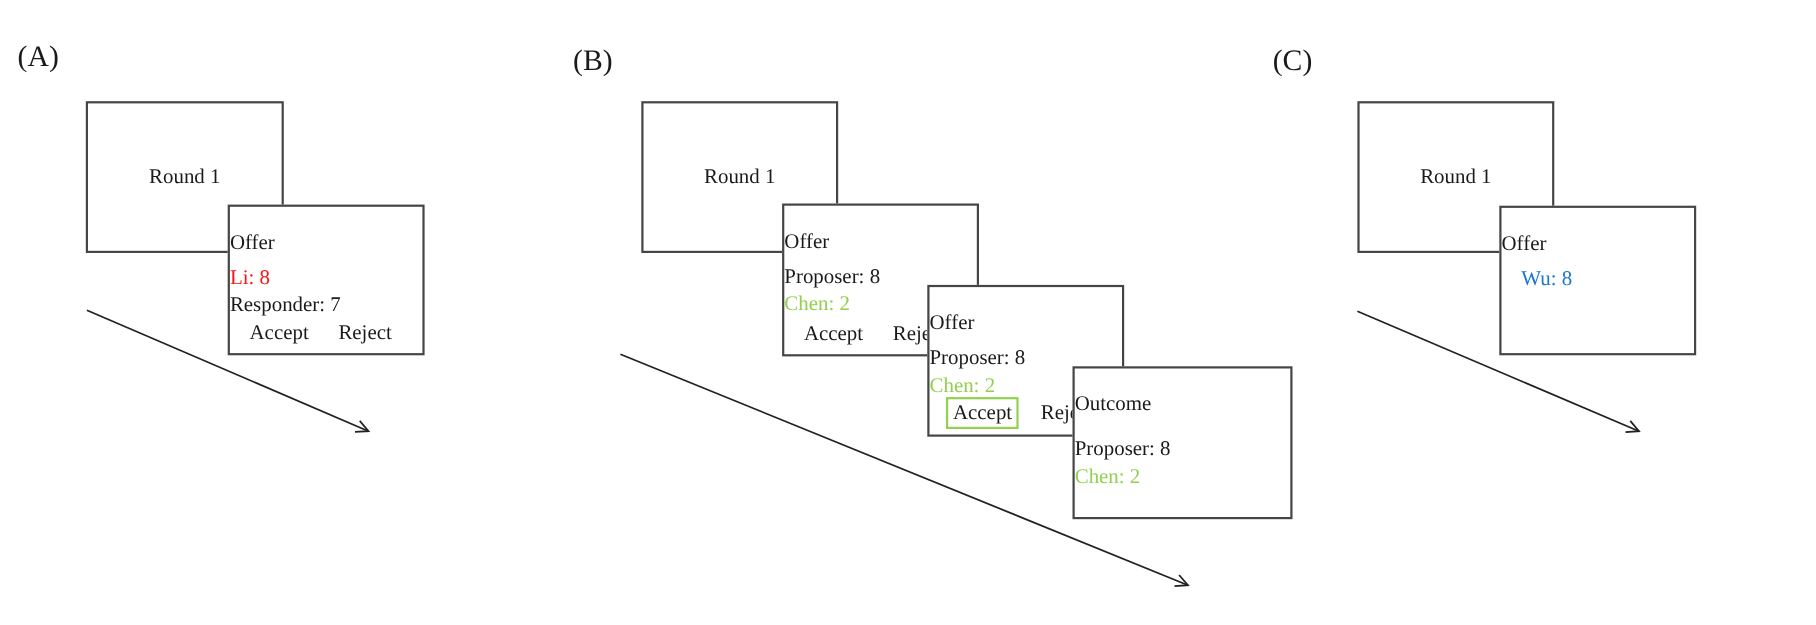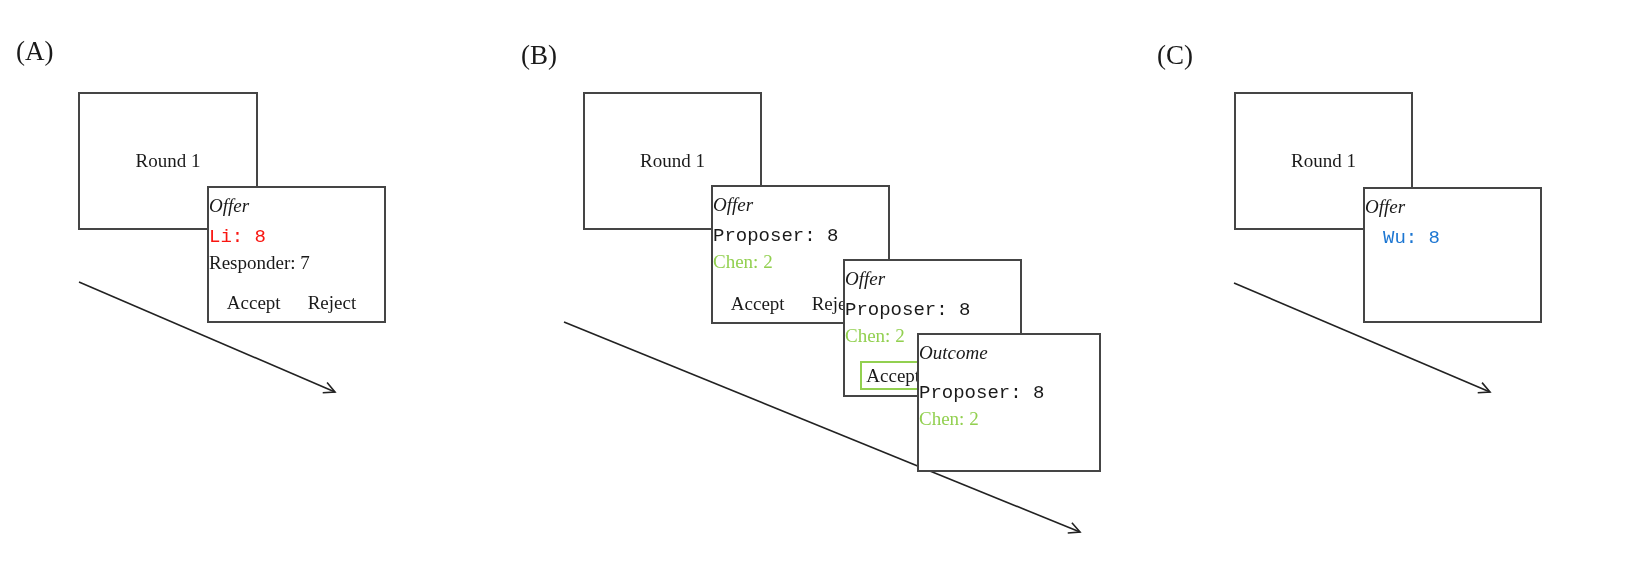--- a/index.html
+++ b/index.html
@@ -40,23 +40,23 @@
     border: 2px solid var(--box_border);
     box-sizing: border-box;
     text-align: left;
     font-size: 19px;
   }
   .screen.round-screen {
     display: flex;
     align-items: center;
     justify-content: center;
   }
-  .screen .title { margin-top: 5px; line-height: 25px; font-style: italic; }
+  .screen .title { margin-top: 20px; line-height: 25px; }
   .screen .line { line-height: 25px; }
-  .screen .line.first { margin-top: 7px; font-family: Liberation Mono, monospace; }
+  .screen .line.first { margin-top: 7px; }
   .screen.outcome-screen .line.first { margin-top: 16px; }
   .c-red { color: var(--red); }
   .c-green { color: var(--green); }
   .c-blue { color: var(--blue); margin-left: 18px; }
   .ar-row {
     position: absolute;
     left: 0; right: 10px;
     bottom: 6px;
     display: flex;
     justify-content: center;
@@ -126,21 +126,21 @@
     <div class="screen offer-screen" style="left:843px; top:259px; width:179px; height:138px; z-index:3;">
       <div class="title">Offer</div>
       <div class="line first">Proposer: 8</div>
       <div class="line c-green">Chen: 2</div>
       <div class="ar-row hl-row">
         <span class="accept-hl"><span>Accept</span></span>
         <span>Reject</span>
       </div>
     </div>
 
-    <div class="screen outcome-screen" style="left:917px; top:333px; width:184px; height:139px; z-index:4;">
+    <div class="screen outcome-screen" style="left:975px; top:333px; width:200px; height:139px; z-index:4;">
       <div class="title">Outcome</div>
       <div class="line first">Proposer: 8</div>
       <div class="line c-green">Chen: 2</div>
     </div>
   </section>
 
   <section>
     <div class="panel-label" style="left:1157px; top:40px;">(C)</div>
 
     <div class="screen round-screen" style="left:1234px; top:92px; width:179px; height:138px; z-index:1;">

